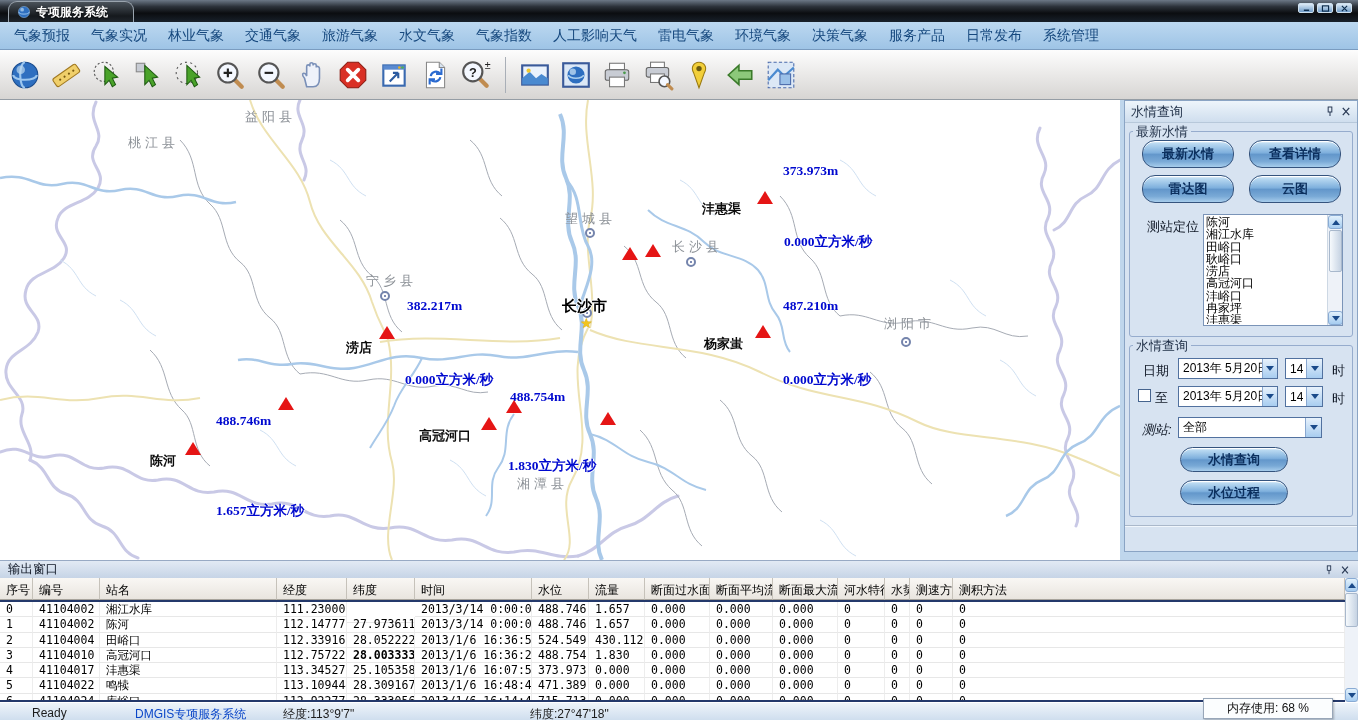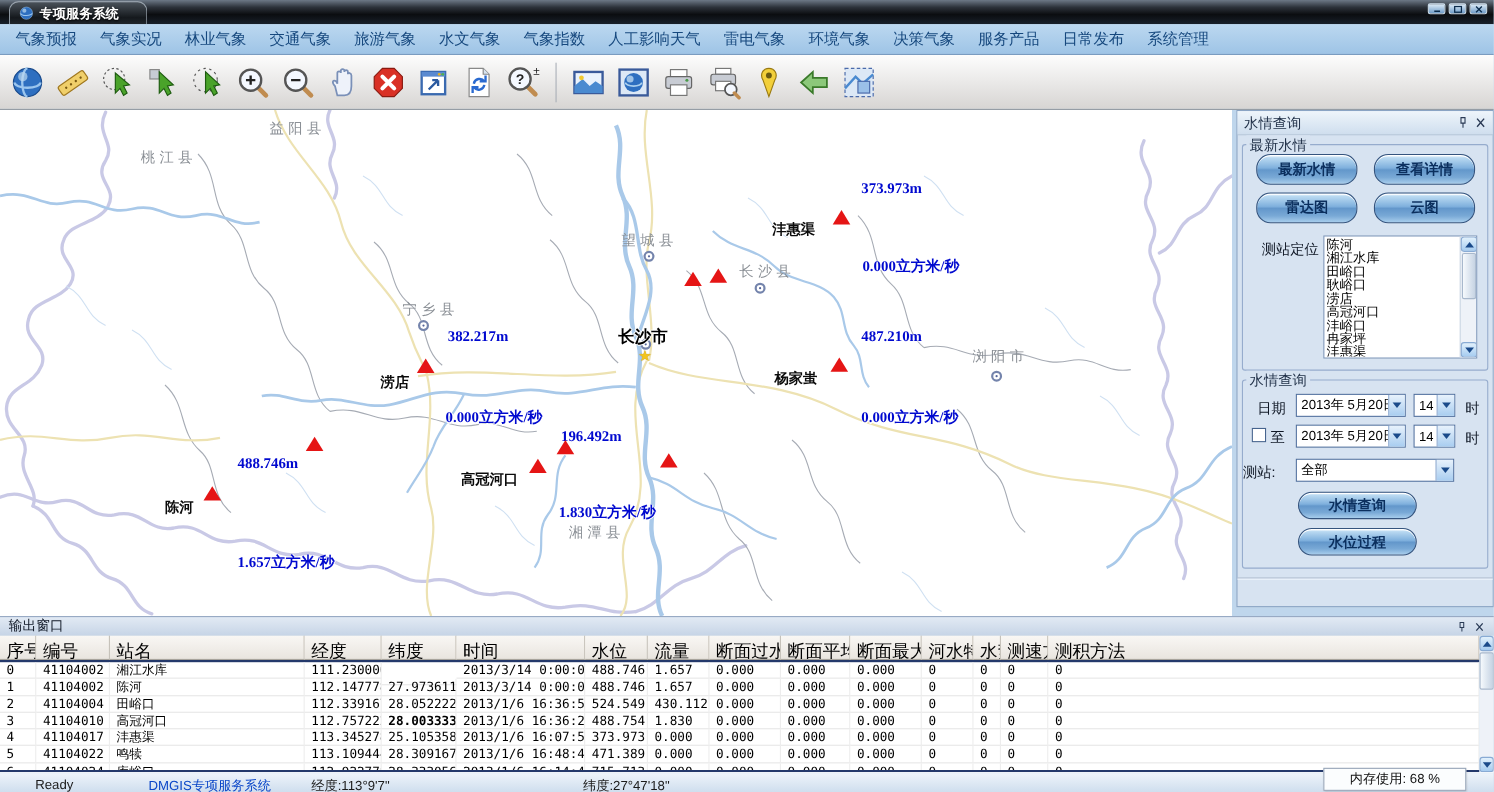--- a/index.html
+++ b/index.html
@@ -87,21 +87,21 @@
   .checkbox { position:absolute; width:13px; height:13px; background:#fff; border:1px solid #46648e; }
   .panel-divider { position:absolute; left:0; top:424px; width:232px; height:2px;
     border-top:1px solid #aab8ca; border-bottom:1px solid #f0f6fc; }
 
   
   .output-head { position:absolute; left:0; top:560px; width:1358px; height:18px;
     background:linear-gradient(180deg,#e2eaf4,#c6d4e6); border-top:1px solid #98aac4;
     display:flex; align-items:center; padding:0 8px; font-size:12.5px; color:#101826; }
   .output-head .head-icons svg { width:10px; height:10px; }
   .grid-head { position:absolute; left:0; top:578px; width:1345px; height:22px; display:flex; background:#efebe4; }
-  .grid-hcell { height:22px; flex:0 0 auto; padding:4px 0 0 6px; font-size:16px; color:#000;
+  .grid-hcell { height:22px; flex:0 0 auto; padding:4px 0 0 6px; font-size:12px; color:#000;
     background:linear-gradient(180deg,#f9f7f4,#e9e5df); border-right:1px solid #c6c2ba;
     border-bottom:1px solid #a8a49c; white-space:nowrap; overflow:hidden; }
   .grid-body { position:absolute; left:0; top:600px; width:1345px; height:102px; background:#fff;
     border-top:2px solid #24396b; border-bottom:2px solid #24396b; overflow:hidden; }
   .grid-row { display:flex; height:15.3px; }
   .grid-cell { flex:0 0 auto; font-family:"DejaVu Sans Mono",monospace; font-size:11.5px; line-height:15px;
     color:#000; padding-left:6px; border-right:1px solid #ededed; border-bottom:1px solid #e7e7e7;
     white-space:nowrap; overflow:hidden; }
   .vscroll { position:absolute; left:1345px; top:578px; width:13px; height:124px; background:#eef2f8; }
   .vscroll .scroll-btn { width:13px; height:14px; }
@@ -378,21 +378,21 @@
       <div class="map-region" style="left: 517px; top: 375px;">湘潭县</div>
       <div class="map-stname" style="left: 702px; top: 100px;">沣惠渠</div>
       <div class="map-stname" style="left: 346px; top: 239px;">涝店</div>
       <div class="map-stname" style="left: 419px; top: 327px;">高冠河口</div>
       <div class="map-stname" style="left: 150px; top: 352px;">陈河</div>
       <div class="map-stname" style="left: 704px; top: 235px;">杨家蚩</div>
       <div class="map-val" style="left: 783px; top: 63px;">373.973m</div>
       <div class="map-val" style="left: 784px; top: 133px;">0.000立方米/秒</div>
       <div class="map-val" style="left: 407px; top: 198px;">382.217m</div>
       <div class="map-val" style="left: 405px; top: 271px;">0.000立方米/秒</div>
-      <div class="map-val" style="left: 510px; top: 289px;">196.492m</div>
+      <div class="map-val" style="left: 510px; top: 289px;">488.754m</div>
       <div class="map-val" style="left: 508px; top: 357px;">1.830立方米/秒</div>
       <div class="map-val" style="left: 216px; top: 313px;">488.746m</div>
       <div class="map-val" style="left: 216px; top: 402px;">1.657立方米/秒</div>
       <div class="map-val" style="left: 783px; top: 198px;">487.210m</div>
       <div class="map-val" style="left: 783px; top: 271px;">0.000立方米/秒</div>
       <div class="map-tri" style="left: 757px; top: 91px;"></div>
       <div class="map-tri" style="left: 622px; top: 147px;"></div>
       <div class="map-tri" style="left: 645px; top: 144px;"></div>
       <div class="map-tri" style="left: 379px; top: 226px;"></div>
       <div class="map-tri" style="left: 755px; top: 225px;"></div>
@@ -485,21 +485,21 @@
       </span>
   </div>
   <div class="combo" style="left:160px;top:285px;width:38px;">
     <span class="combo-text">14</span>
     <span class="combo-btn">
         <span class="tri-down"></span>
       </span>
   </div>
   <span class="plabel" style="left:207px;top:289px;">时</span>
 
-  <span class="plabel" style="left:5px;top:320px;">测站:</span>
+  <span class="plabel" style="left:17px;top:320px;font-style:italic;">测站:</span>
   <div class="combo" style="left:53px;top:316px;width:144px;">
     <span class="combo-text">全部</span>
     <span class="combo-btn">
         <span class="tri-down"></span>
       </span>
   </div>
 
   <div class="aqua-btn" style="left:55px;top:346px;width:108px;height:25px;">水情查询</div>
   <div class="aqua-btn" style="left:55px;top:379px;width:108px;height:25px;">水位过程</div>
 

